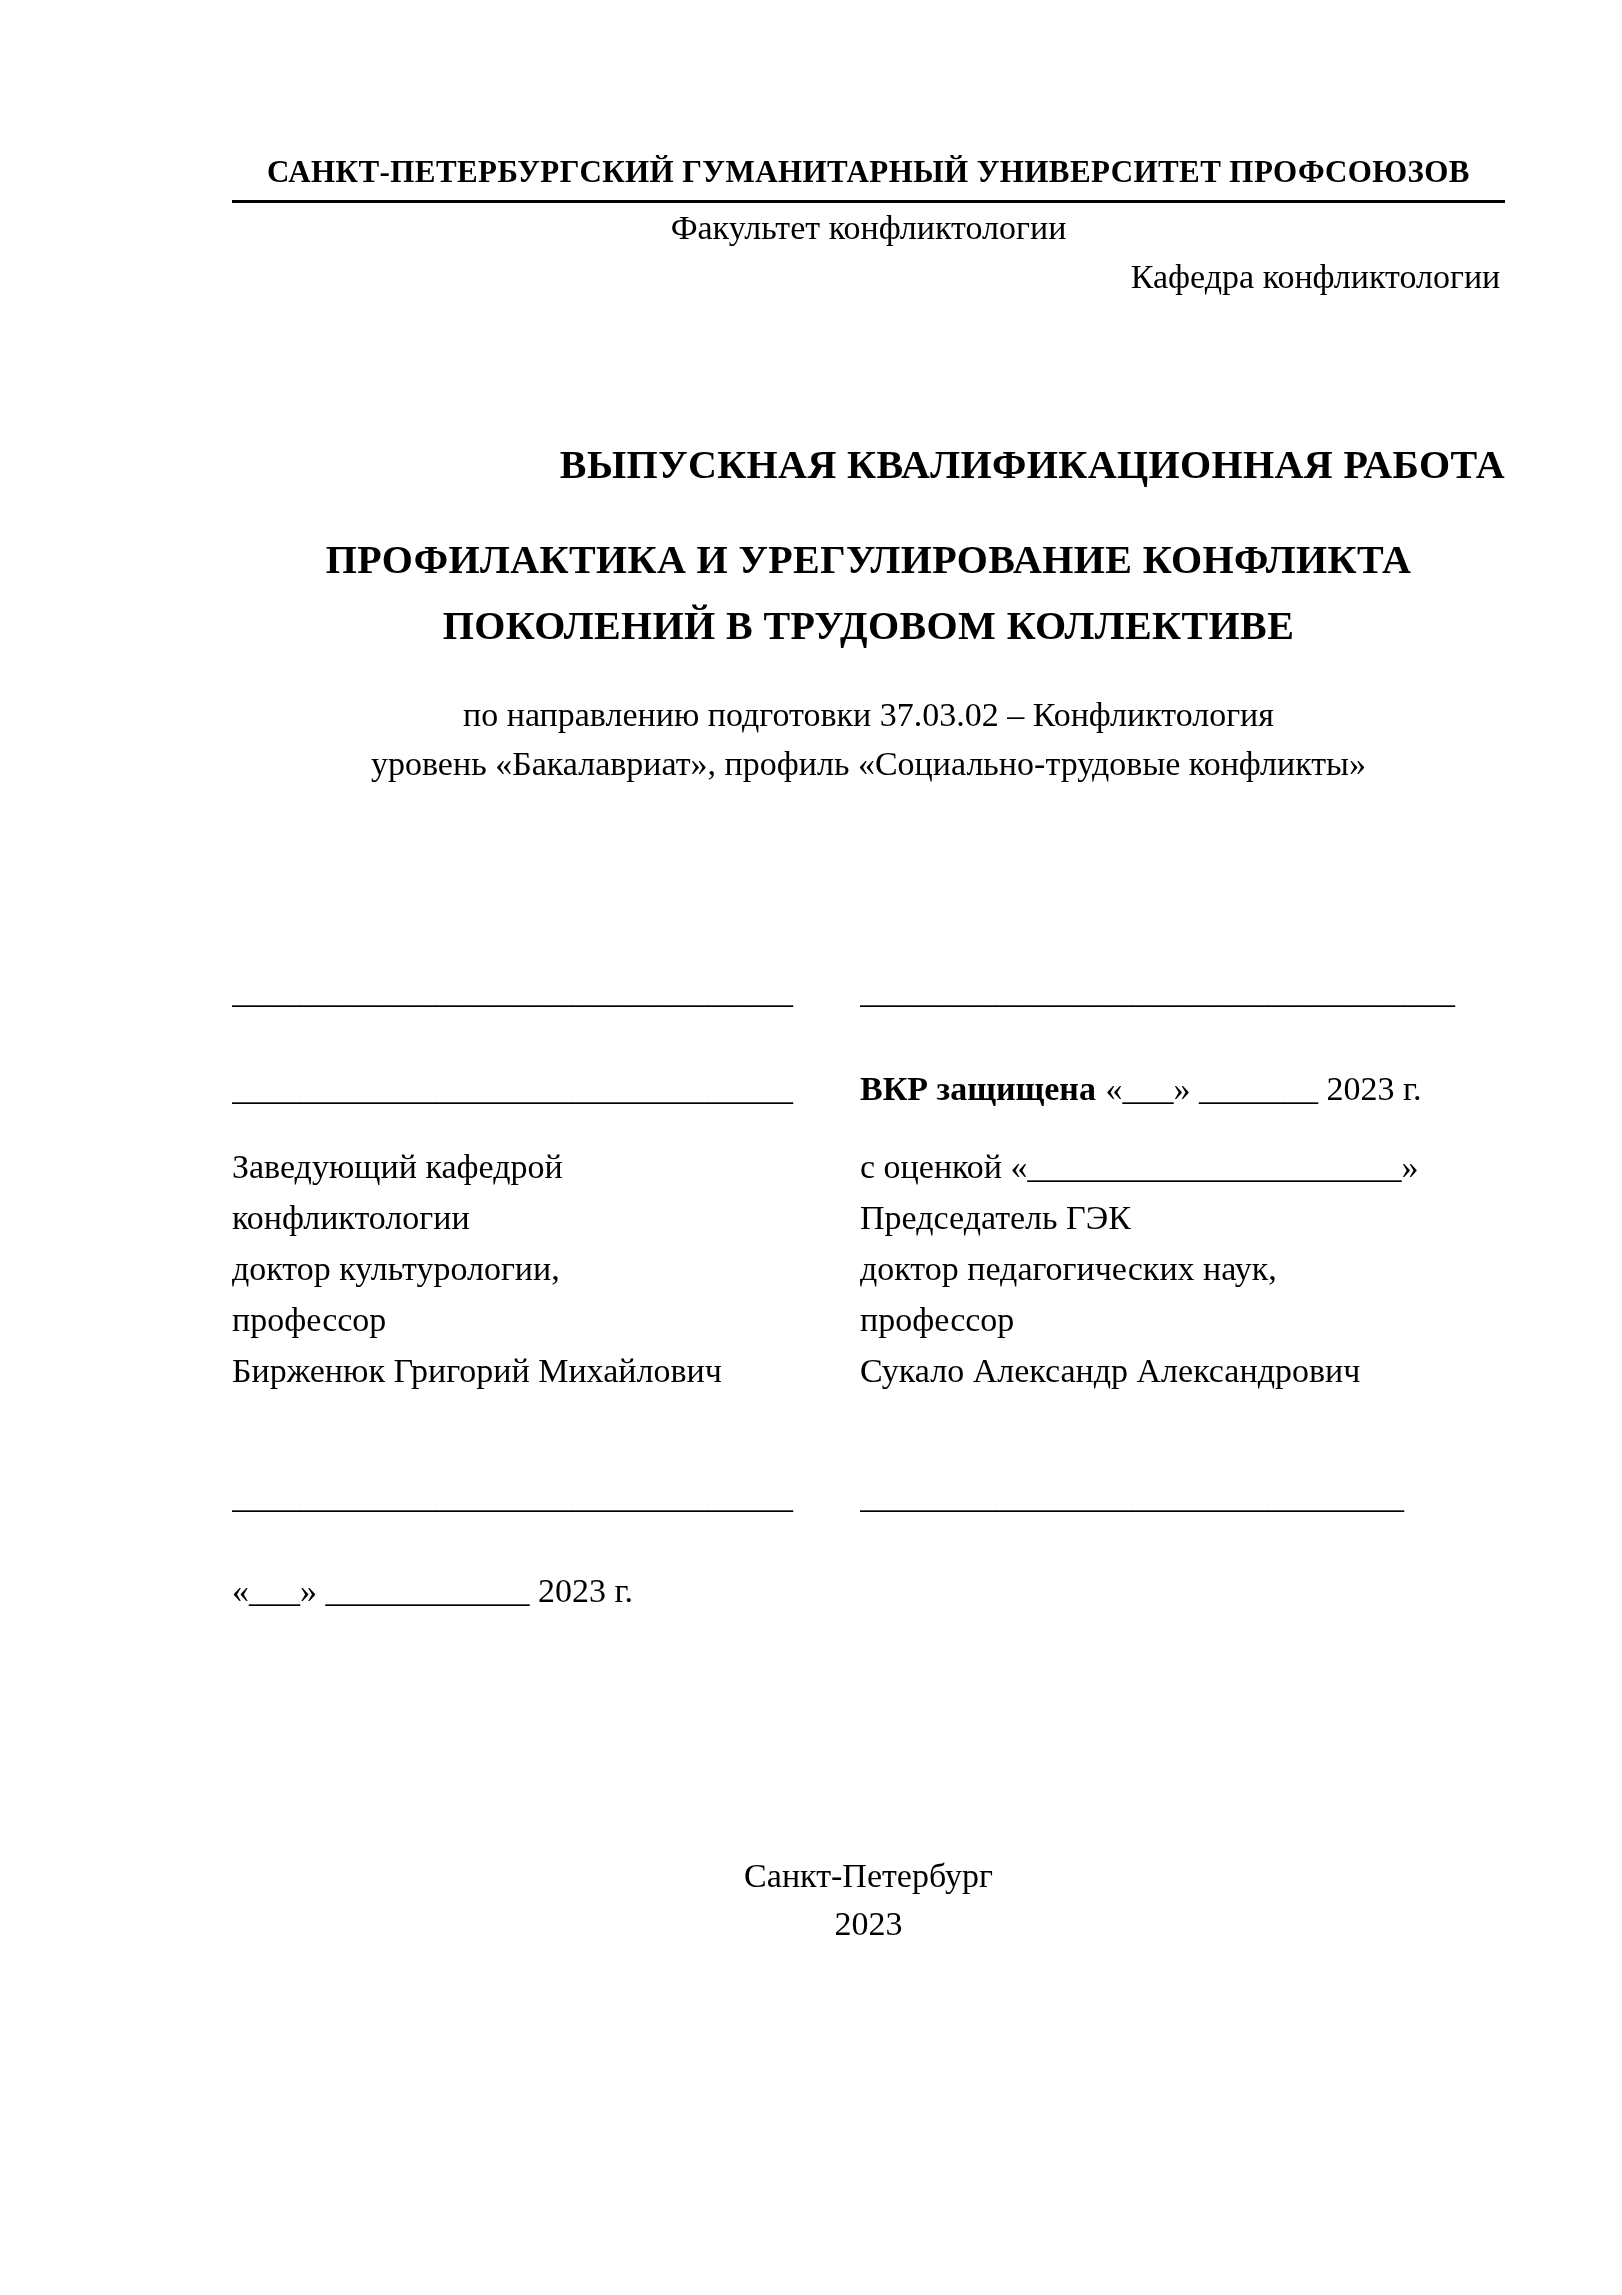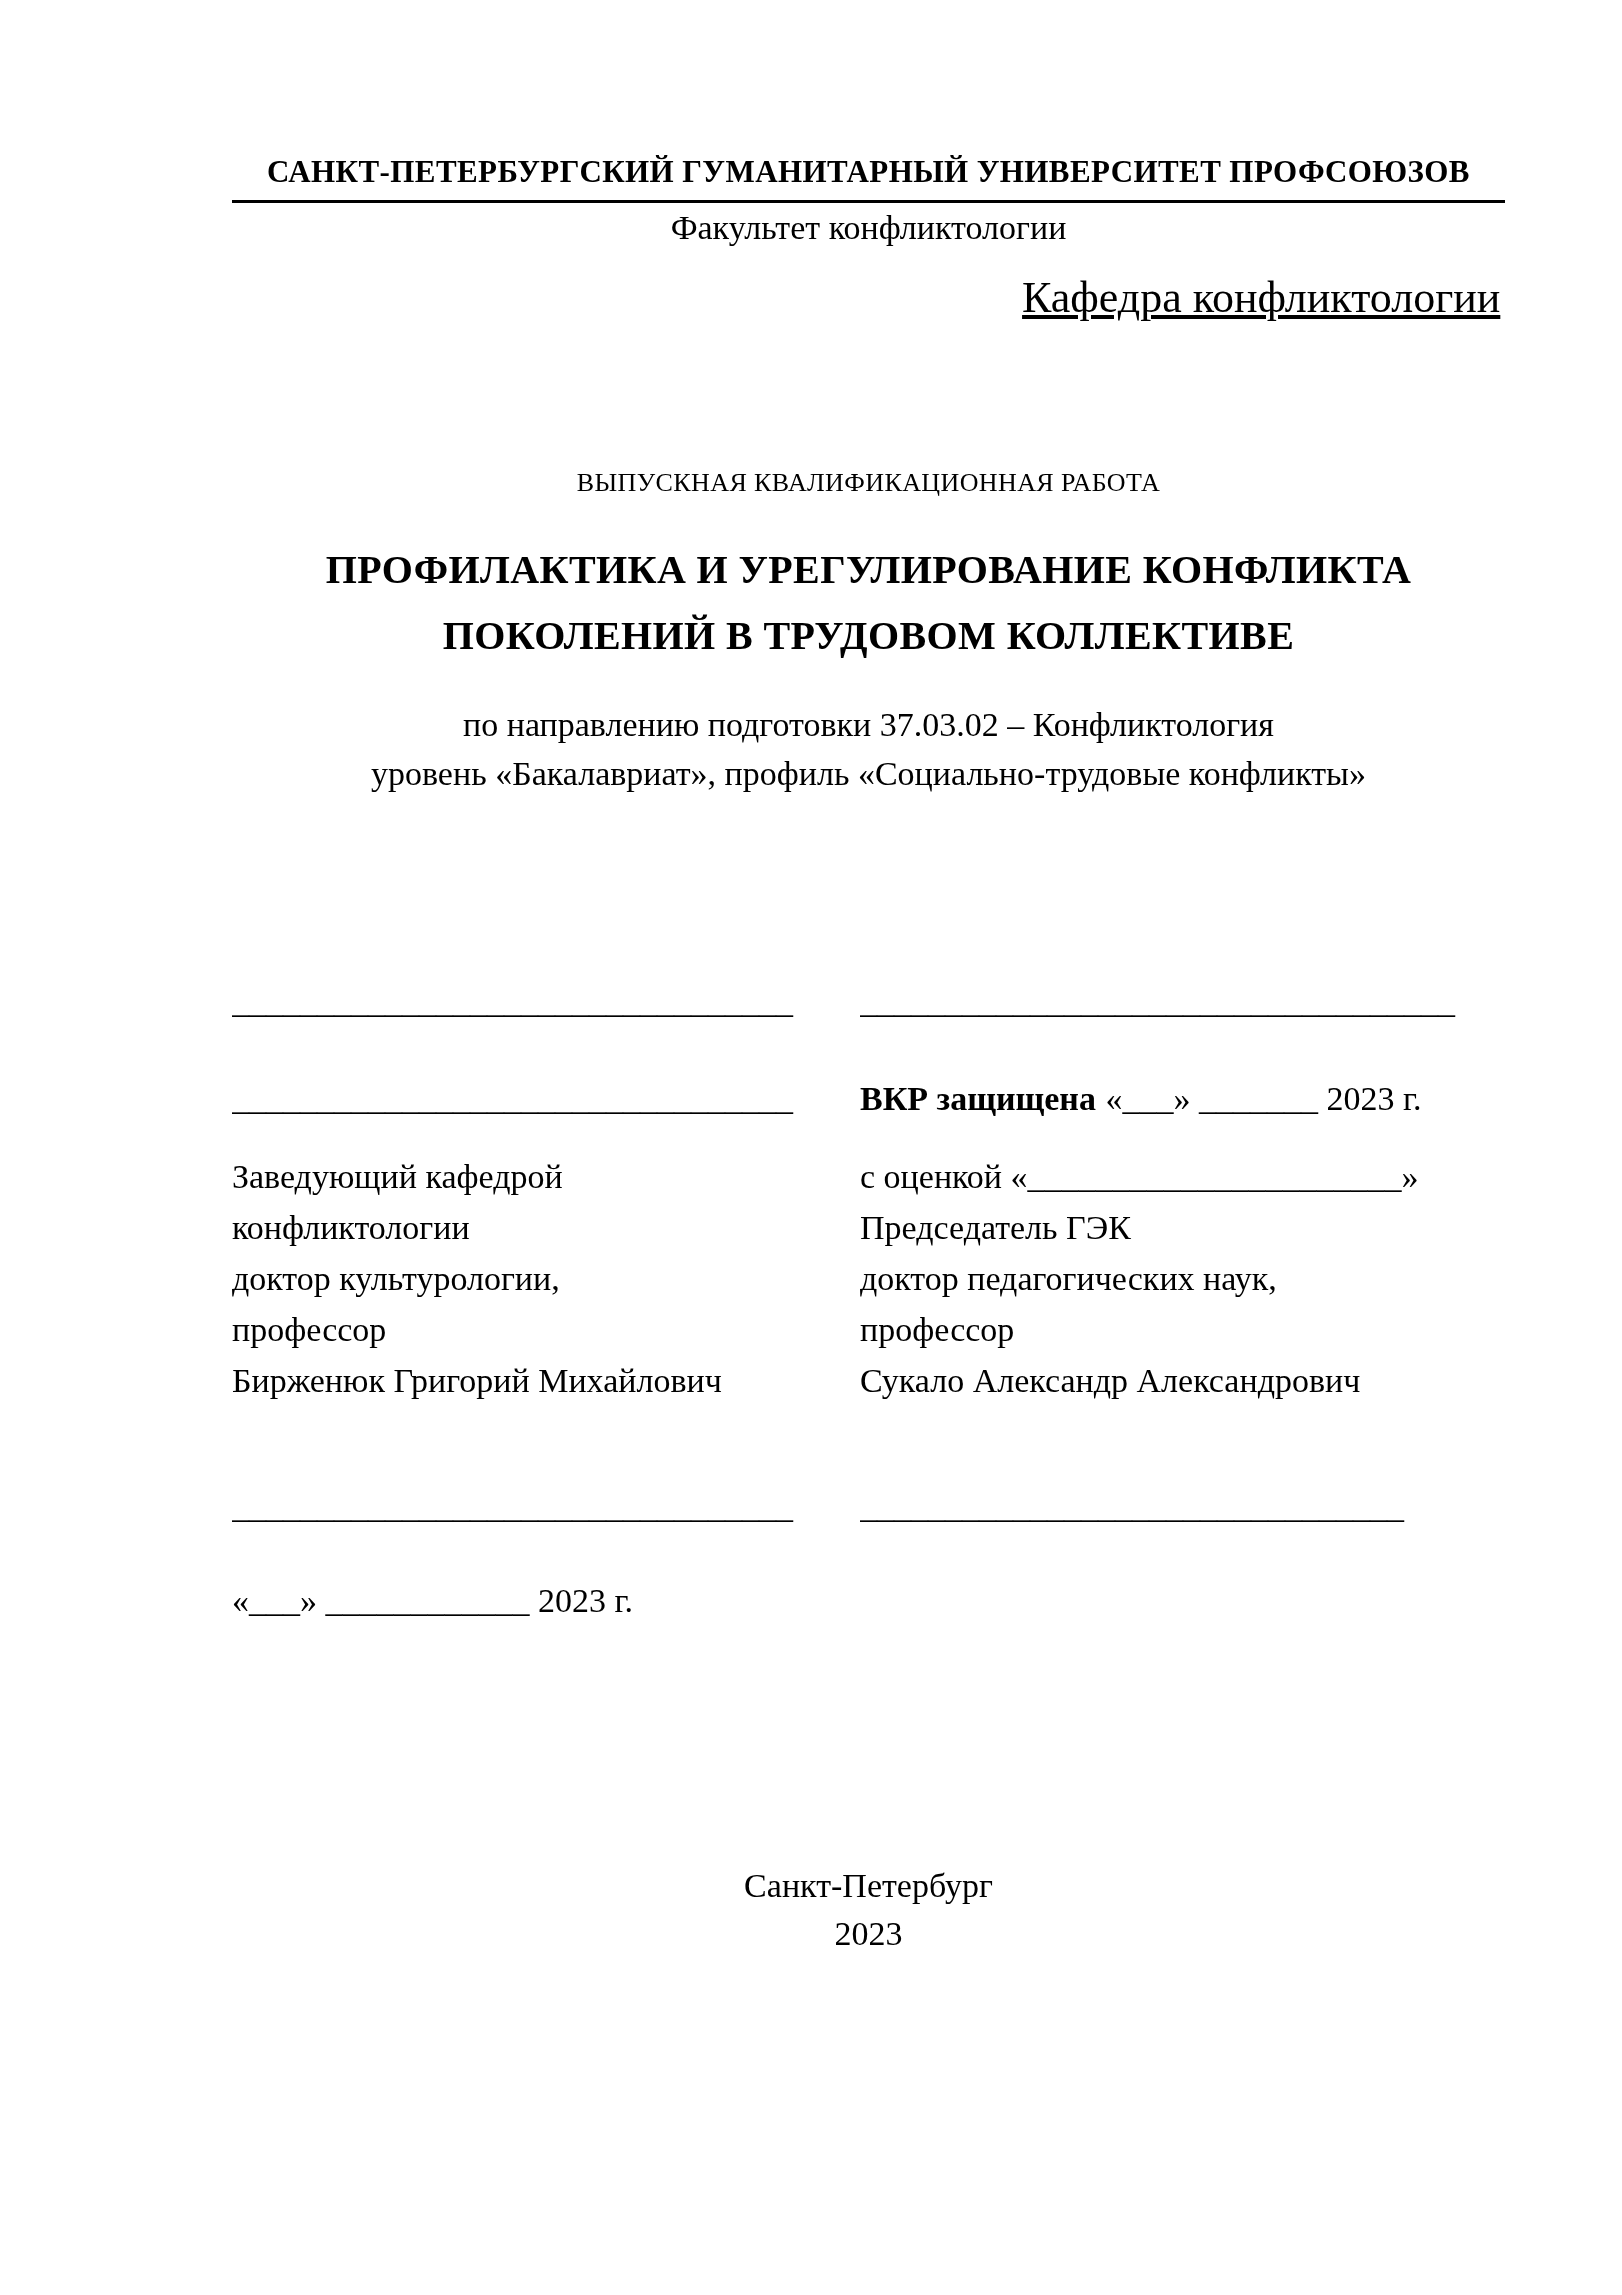--- a/index.html
+++ b/index.html
@@ -28,30 +28,29 @@
     border-top: 3.1px solid #000;
     margin-top: 9.4px;
     width: 100%;
   }
   .faculty {
     font-size: 34px;
     text-align: center;
     margin-top: 6.3px;
   }
   .department {
-    font-size: 44px;
+    font-size: 34px;
     text-align: right;
-    margin-top: 25px;
+    margin-top: 11px;
     padding-right: 4.7px;
-    text-decoration: underline;
   }
   .work-type {
-    font-size: 26px;
-    font-weight: normal;
-    text-align: center;
+    font-size: 40px;
+    font-weight: bold;
+    text-align: right;
     margin-top: 145px;
     letter-spacing: 0.4px;
   }
   .thesis-title {
     font-size: 40px;
     font-weight: bold;
     text-align: center;
     margin-top: 39px;
     line-height: 1.65;
     letter-spacing: 0.4px;

